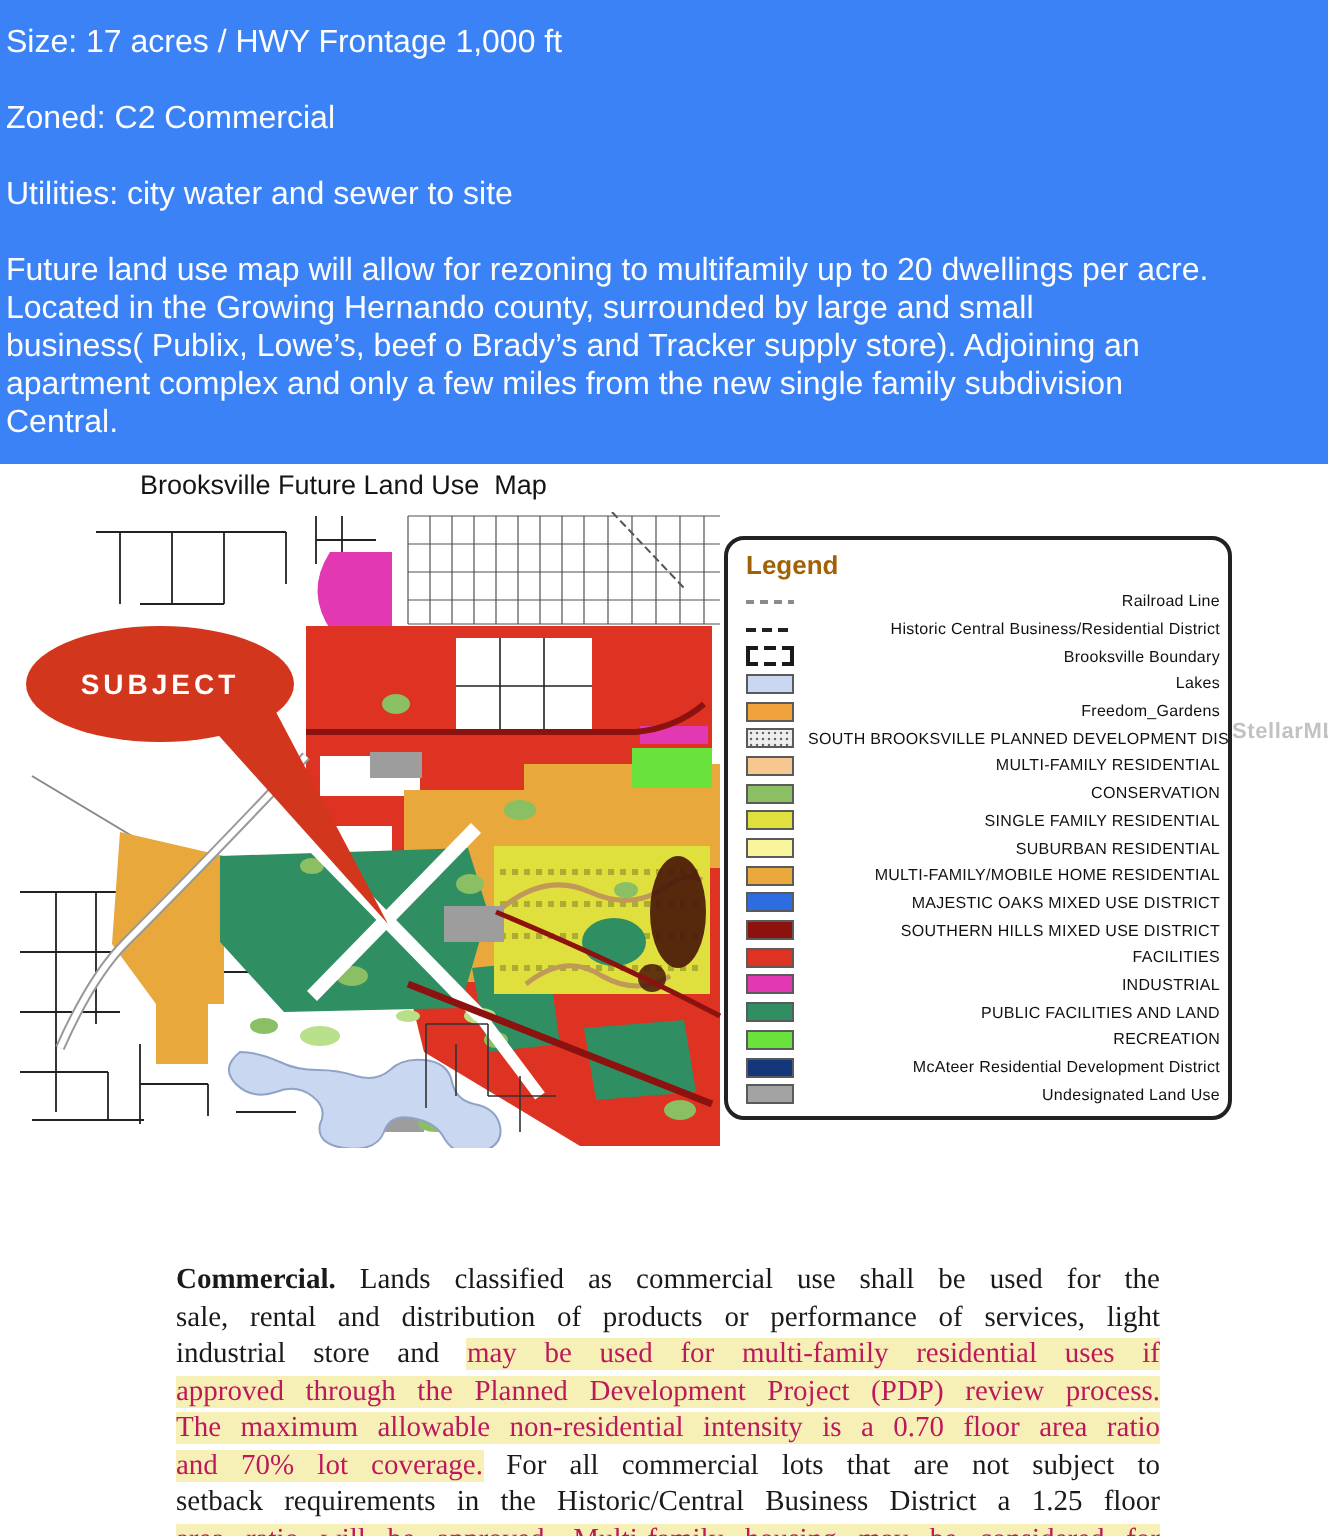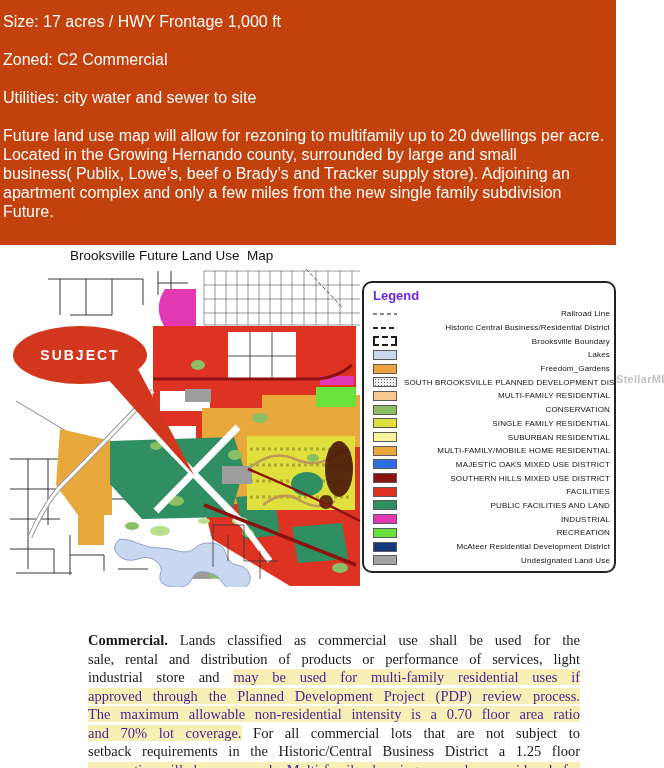--- a/index.html
+++ b/index.html
@@ -1,68 +1,68 @@
 <!DOCTYPE html>
 <html><head>
 <meta charset="utf-8">
 <style>
   html,body{margin:0;padding:0;background:#fff;}
   .page{position:relative;width:664px;height:768px;overflow:hidden;background:#fff;font-family:"Liberation Sans",sans-serif;}
 
   
-  .header{position:absolute;top:0;left:0;width:616px;height:249px;background:#c2410c;
+  .header{position:absolute;top:0;left:0;width:664px;height:249px;background:#3b82f6;
           color:#fdfdfd;font-size:16px;line-height:19px;padding:12px 0 0 3px;box-sizing:border-box;}
   .hline{white-space:nowrap;}
   .hfield{margin-bottom:19px;}
 
   
-  .map-section{position:absolute;top:245px;left:0;width:664px;height:382px;background:#ffffff;}
+  .map-section{position:absolute;top:232px;left:0;width:664px;height:382px;background:#ffffff;}
   .map-title{position:absolute;top:3px;left:70px;font-size:13.5px;font-weight:500;color:#141414;white-space:pre;}
   .map-svg{position:absolute;top:24px;left:8px;}
   .watermark{position:absolute;top:128px;left:616px;font-size:11px;font-weight:bold;
              color:rgba(120,120,120,0.45);letter-spacing:0.3px;}
 
   
   .legend{position:absolute;top:36px;left:362px;width:254px;height:292px;box-sizing:border-box;
           background:#fff;border:2px solid #222;border-radius:10px;padding:5px 4px 0 9px;overflow:hidden;}
-  .legend-title{font-size:13px;font-weight:bold;color:#6d28d9;margin-bottom:4px;}
+  .legend-title{font-size:13px;font-weight:bold;color:#a16207;margin-bottom:4px;}
   .lrow{display:flex;align-items:center;height:13.7px;justify-content:space-between;}
   .sw{width:24px;height:10px;flex:none;box-sizing:border-box;margin-right:7px;}
   .sw-fill{border:1px solid #5a5a5a;}
   .sw-railroad-line{height:2px;border:none;margin-top:0;
       background:repeating-linear-gradient(90deg,#8a8a8a 0 4px,rgba(0,0,0,0) 4px 7px);}
   .sw-dash-line{height:2px;border:none;
       background:repeating-linear-gradient(90deg,#222 0 5px,rgba(0,0,0,0) 5px 8px);}
   .sw-dashed-box{background:#fff;border:2px dashed #1a1a1a;}
   .sw-stipple{background-color:#ededed;border:1px solid #5a5a5a;
       background-image:radial-gradient(#666 0.7px,rgba(0,0,0,0) 0.8px);background-size:3px 3px;}
   .llabel{font-size:8px;color:#111;white-space:nowrap;letter-spacing:0.15px;}
 
   
   .body-text{position:absolute;top:631px;left:88px;width:492px;
              font-family:"Liberation Serif",serif;font-size:14.5px;line-height:18.5px;color:#1a1a1a;}
   .bline{text-align:justify;text-align-last:justify;height:18.5px;}
-  .hl{background:#f6f0b6;color:#4c1d95;}
+  .hl{background:#f6f0b6;color:#be185d;}
   .bold{font-weight:bold;margin-top:40px;}
 </style>
 </head>
 <body>
 
 <div class="page">
 
   <div class="header">
     <div class="hline hfield">Size: 17 acres / HWY Frontage 1,000 ft</div>
     <div class="hline hfield">Zoned: C2 Commercial</div>
     <div class="hline hfield">Utilities: city water and sewer to site</div>
     <div id="header-desc">
         <div class="hline">Future land use map will allow for rezoning to multifamily up to 20 dwellings per acre.</div>
         <div class="hline">Located in the Growing Hernando county, surrounded by large and small</div>
         <div class="hline">business( Publix, Lowe’s, beef o Brady’s and Tracker supply store). Adjoining an</div>
         <div class="hline">apartment complex and only a few miles from the new single family subdivision</div>
-        <div class="hline">Future.</div>
+        <div class="hline">Central.</div>
       </div>
   </div>
 
   <div class="map-section">
     <div class="map-title">Brooksville Future Land Use  Map</div>
 
     <svg class="map-svg" width="612" height="318" viewBox="0 0 612 318">
       <rect x="0" y="0" width="612" height="318" fill="#ffffff"></rect>
 
       <g stroke="#333" stroke-width="0.6" opacity="0.85">
@@ -231,26 +231,26 @@
           </div>
           <div class="lrow">
             <span class="sw sw-fill" style="background: rgb(140, 18, 16);"></span>
             <span class="llabel">SOUTHERN HILLS MIXED USE DISTRICT</span>
           </div>
           <div class="lrow">
             <span class="sw sw-fill" style="background: rgb(222, 50, 34);"></span>
             <span class="llabel">FACILITIES</span>
           </div>
           <div class="lrow">
+            <span class="sw sw-fill" style="background: rgb(226, 56, 178);"></span>
+            <span class="llabel">INDUSTRIAL</span>
+          </div>
+          <div class="lrow">
             <span class="sw sw-fill" style="background: rgb(47, 143, 99);"></span>
             <span class="llabel">PUBLIC FACILITIES AND LAND</span>
-          </div>
-          <div class="lrow">
-            <span class="sw sw-fill" style="background: rgb(226, 56, 178);"></span>
-            <span class="llabel">INDUSTRIAL</span>
           </div>
           <div class="lrow">
             <span class="sw sw-fill" style="background: rgb(106, 226, 60);"></span>
             <span class="llabel">RECREATION</span>
           </div>
           <div class="lrow">
             <span class="sw sw-fill" style="background: rgb(20, 54, 122);"></span>
             <span class="llabel">McAteer Residential Development District</span>
           </div>
           <div class="lrow">

